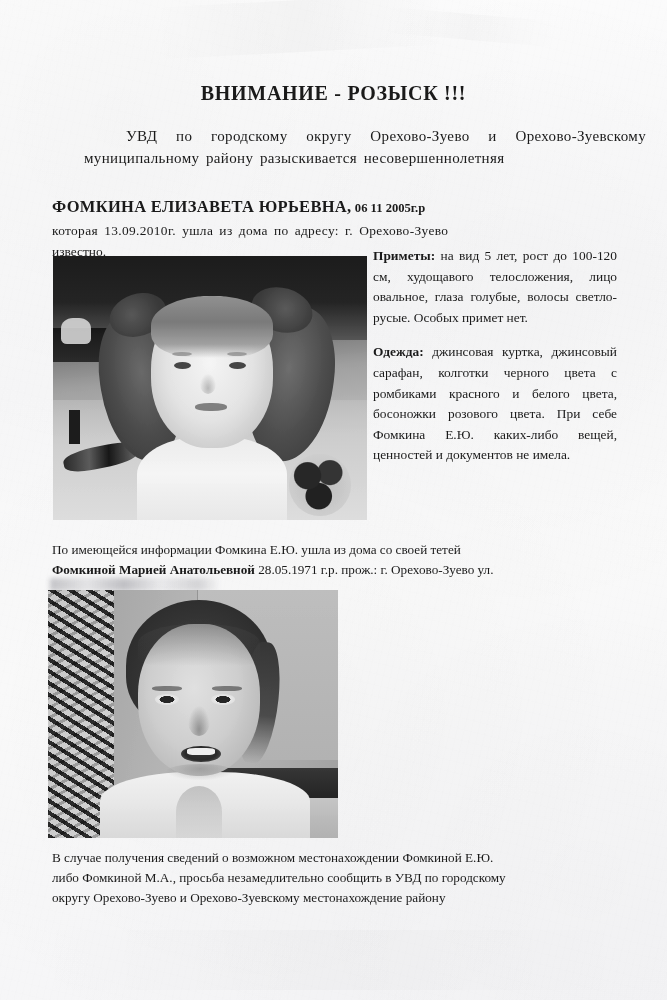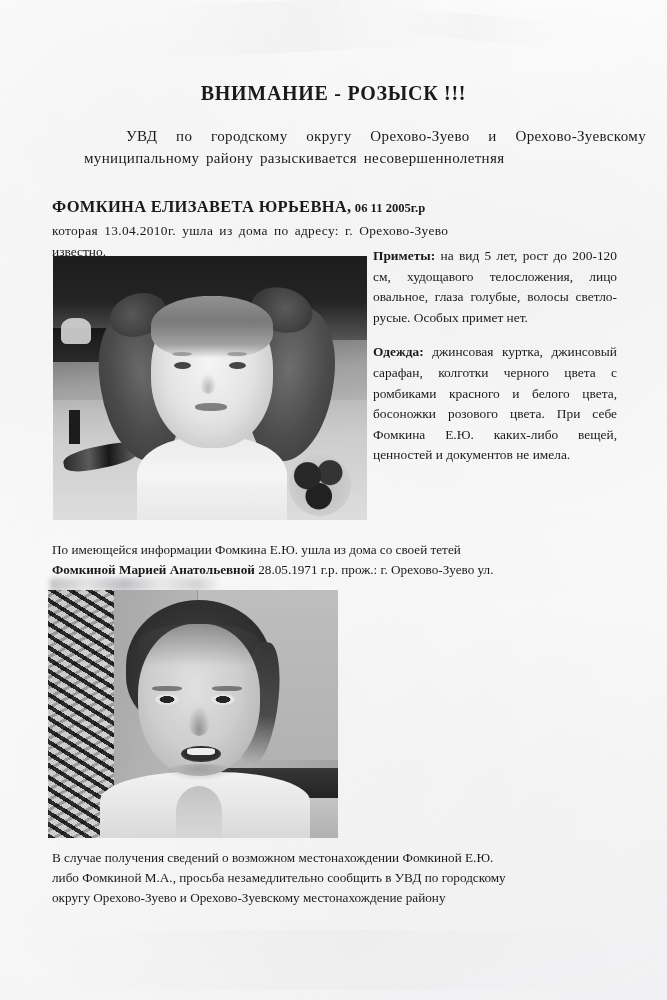--- a/index.html
+++ b/index.html
@@ -362,21 +362,21 @@
 
   <div class="intro">
     <span class="indent"></span><span class="line-spaced">УВД по городскому округу Орехово-Зуево и Орехово-Зуевскому муниципальному району разыскивается несовершеннолетняя</span>
   </div>
 
   <div class="para-after-name">
     <div>
       <span class="nameline">ФОМКИНА   ЕЛИЗАВЕТА   ЮРЬЕВНА,</span>
       <span class="dob">06 11 2005г.р</span>
     </div>
-    <div class="line-spaced">которая  13.04.2010г.  ушла  из  дома  по  адресу:   г.  Орехово-Зуево</div>
+    <div class="line-spaced">которая  13.09.2010г.  ушла  из  дома  по  адресу:   г.  Орехово-Зуево</div>
     <div>известно.</div>
   </div>
 
   <div class="photo photo-child">
     <div class="ph-layer cp-bg"></div>
     <div class="ph-layer cp-darktop"></div>
     <div class="ph-layer cp-fence"></div>
     <div class="ph-layer cp-figure"></div>
     <div class="ph-layer cp-ground"></div>
     <div class="ph-layer cp-post"></div>
@@ -392,21 +392,21 @@
     <div class="ph-layer cp-brow-r"></div>
     <div class="ph-layer cp-eye-l"></div>
     <div class="ph-layer cp-eye-r"></div>
     <div class="ph-layer cp-nose"></div>
     <div class="ph-layer cp-mouth"></div>
     <div class="ph-layer cp-flower"></div>
   </div>
 
   <div class="sidebar">
     <div class="blk">
-      <span class="lbl">Приметы:</span><span> на вид 5 лет, рост до 200-120 см, худощавого телосложения, лицо овальное, глаза голубые, волосы светло-русые. Особых примет нет.</span>
+      <span class="lbl">Приметы:</span><span> на вид 5 лет, рост до 100-120 см, худощавого телосложения, лицо овальное, глаза голубые, волосы светло-русые. Особых примет нет.</span>
     </div>
     <div class="blk">
       <span class="lbl">Одежда:</span><span> джинсовая куртка, джинсовый сарафан, колготки черного цвета с ромбиками красного и белого цвета, босоножки розового цвета. При себе Фомкина Е.Ю. каких-либо вещей, ценностей и документов не имела.</span>
     </div>
   </div>
 
   <div class="mid-note">
     <div>По имеющейся информации Фомкина Е.Ю. ушла из дома со своей тетей</div>
     <div>
       <span class="b">Фомкиной Марией Анатольевной</span><span> 28.05.1971 г.р. прож.: г. Орехово-Зуево ул.</span>

